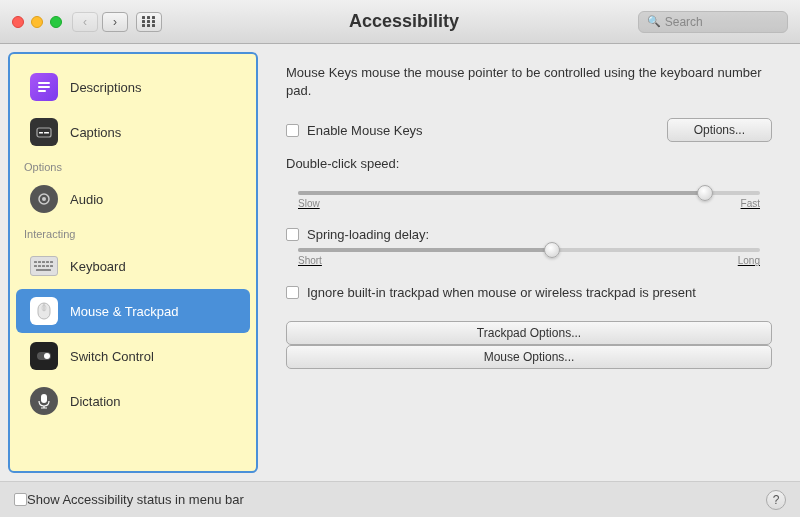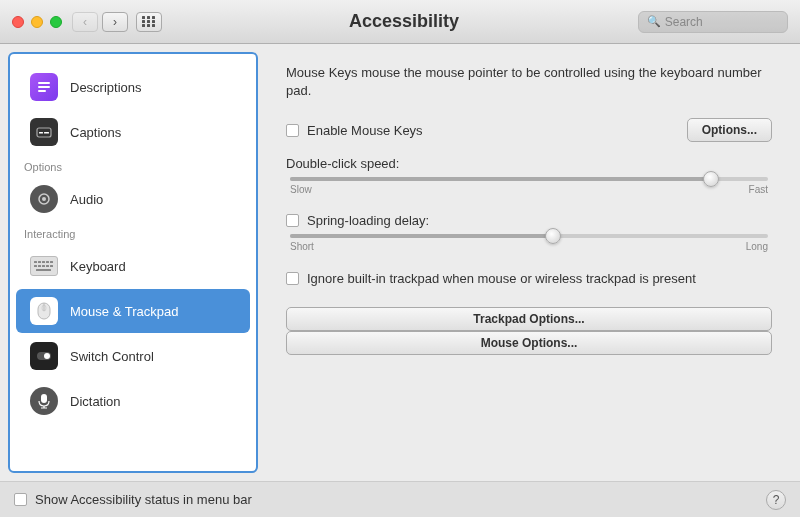--- a/index.html
+++ b/index.html
@@ -114,21 +114,21 @@
     
     .main-content {
       display: flex;
       flex: 1;
       overflow: hidden;
       background: #ececec;
     }
     
     .sidebar {
       width: 250px;
-      background: #ffffff;
+      background: #fef9c3;
       border-right: 1px solid #ccc;
       padding: 10px 0;
       overflow-y: auto;
       flex-shrink: 0;
       border: 2px solid #4a90d9;
       border-radius: 6px;
       margin: 8px 0 8px 8px;
     }
     .section-label {
       font-size: 11px;
@@ -237,37 +237,37 @@
       flex-shrink: 0;
     }
     .option-label {
       font-size: 13px;
       color: #333;
     }
     .mac-button {
       background: linear-gradient(to bottom, #f7f7f7, #e0e0e0);
       border: 1px solid #aaa;
       border-radius: 5px;
-      padding: 4px 14px;
+      padding: 4px 26px;
       font-size: 12px;
       cursor: pointer;
       color: #333;
-      font-weight: bold;
     }
     .slider-section {
       margin-bottom: 18px;
     }
     .slider-label {
       font-size: 13px;
       color: #333;
-      margin-bottom: 6px;
+      margin-bottom: 20px;
     }
     .slider-wrapper {
       position: relative;
-      margin: 0 4px;
+      margin: 0 12px;
+      text-decoration: underline;
     }
     .slider-track {
       width: 100%;
       height: 4px;
       background: #ccc;
       border-radius: 2px;
       position: relative;
     }
     .slider-fill {
       height: 100%;
@@ -319,21 +319,20 @@
       background: #e0e0e0;
       border-top: 1px solid #ccc;
       display: flex;
       align-items: center;
       padding: 0 14px;
       flex-shrink: 0;
     }
     .bottom-checkbox-row {
       display: flex;
       align-items: center;
-      gap: 8px;
       flex: 1;
     }
     .help-btn {
       width: 20px;
       height: 20px;
       border-radius: 50%;
       border: 1px solid #aaa;
       background: linear-gradient(to bottom, #f0f0f0, #ddd);
       display: flex;
       align-items: center;

